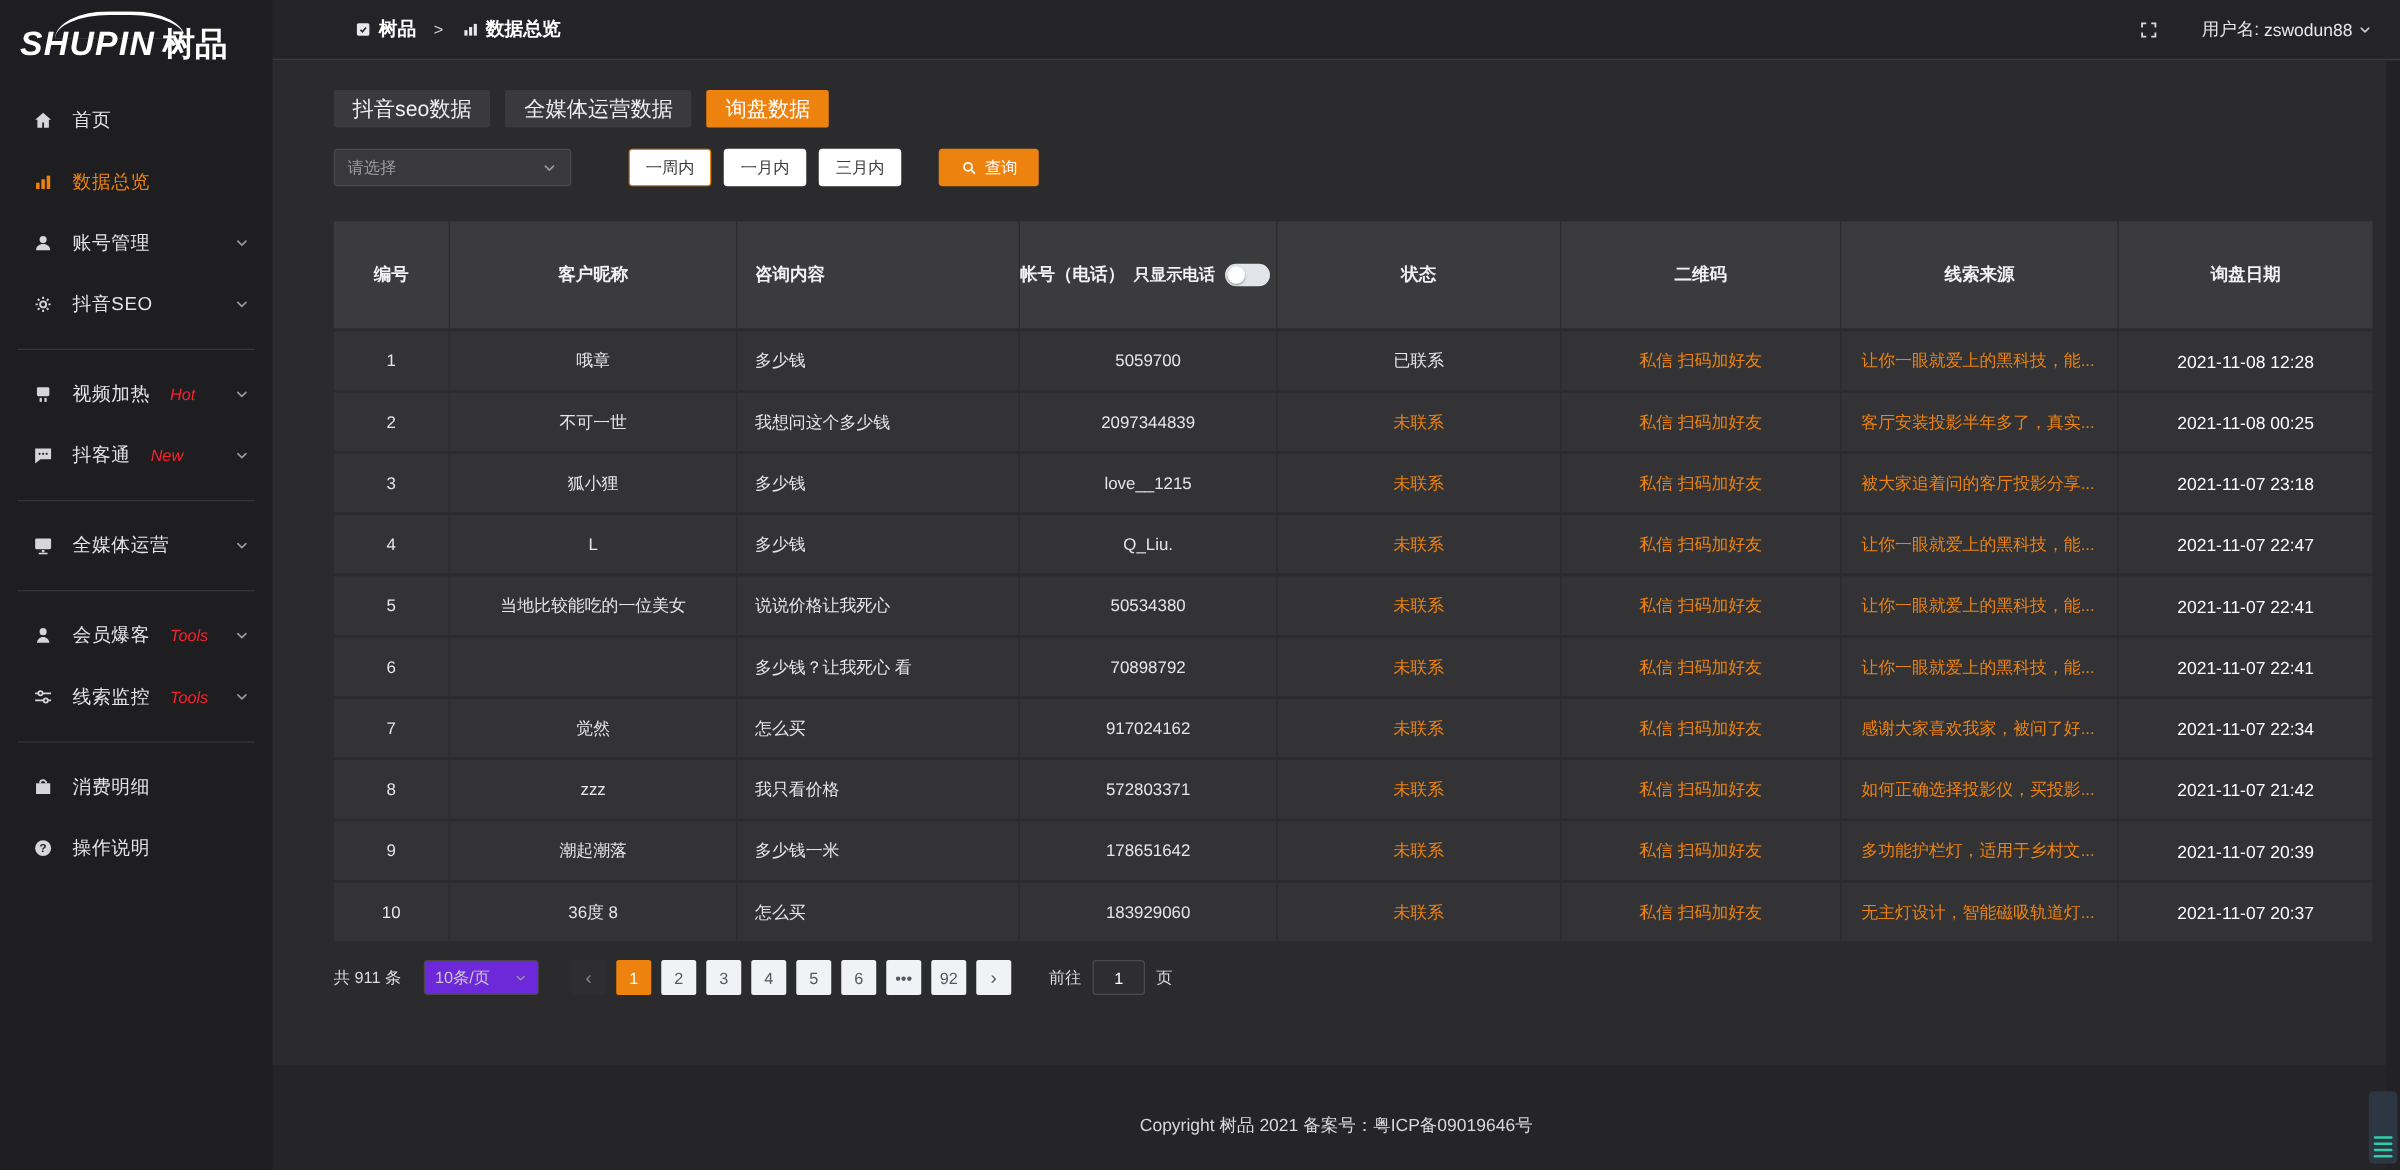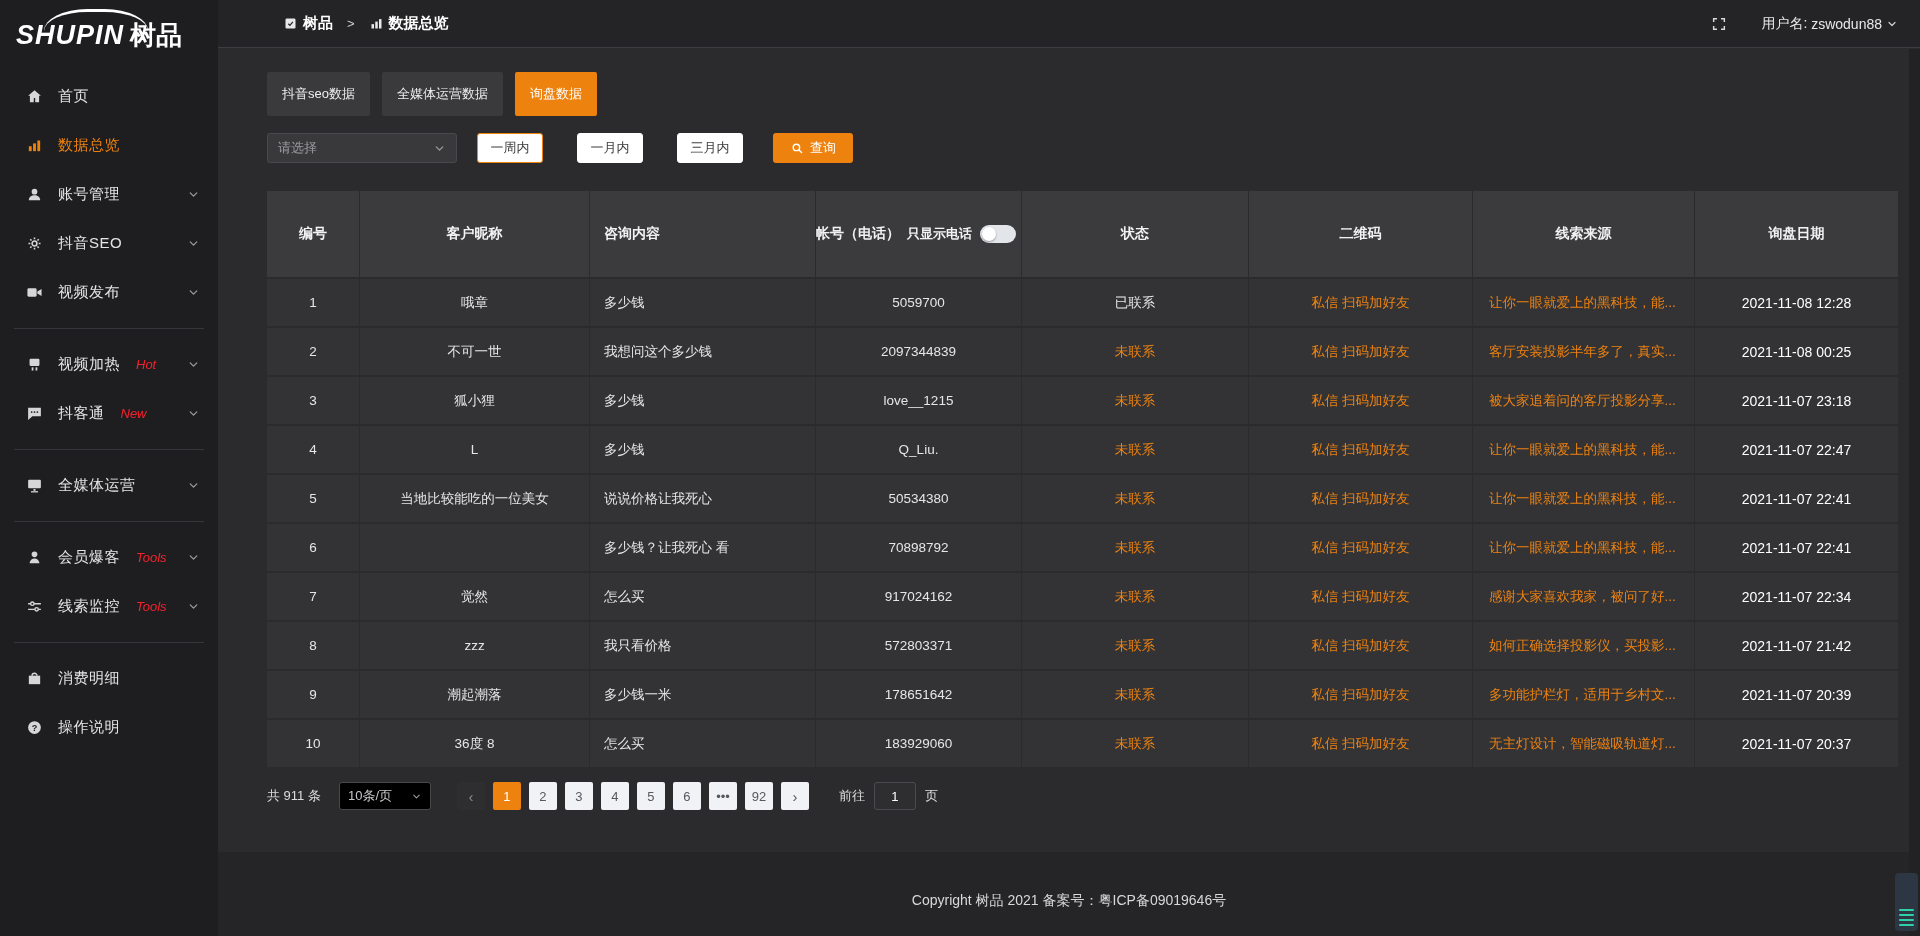--- a/index.html
+++ b/index.html
@@ -33,29 +33,29 @@
   .crumb-sep { color:#cfcfcf; font-size:13px; margin:0 14px; font-weight:normal; }
   .topbar-right { margin-left:auto; margin-right:22px; display:flex; align-items:center; color:#e8e8ea; }
   .fs-icon { width:16px; height:16px; color:#d8d8da; cursor:pointer; }
   .user-wrap { display:flex; align-items:center; margin-left:34px; cursor:pointer; font-size:14px; }
   .user-chev { width:12px; height:12px; color:#cfcfcf; margin-left:4px; }
 
   
   .main { position:absolute; left:218px; top:49px; width:1702px; height:803px; background:#2b2b2d;
           padding:23px 22px 0 49px; }
   .tabs-row { display:flex; }
-  .tab { height:44px; padding:0 15px; background:#3a3a3d; color:#efefef; font-size:13px; border-radius:2px; margin-right:12px; }
+  .tab { height:30px; padding:0 15px; background:#3a3a3d; color:#efefef; font-size:17px; border-radius:2px; margin-right:12px; }
   .tab.active { background:#ed820f; color:#fff; }
 
   .filter-row { display:flex; align-items:center; margin-top:17px; }
   .fselect { width:190px; height:30px; background:#39393c; border:1px solid #49494d; border-radius:3px;
              color:#9c9ca0; font-size:13px; display:flex; align-items:center; justify-content:space-between;
              padding:0 10px; cursor:pointer; }
   .fselect .chev { margin:0; }
-  .range-group { display:flex; margin-left:20px;gap:24px; }
+  .range-group { display:flex; margin-left:46px; }
   .range { height:30px; min-width:66px; padding:0 12px; background:#fff; color:#3c3c3c; font-size:13px;
            border:1px solid #fff; border-radius:3px; margin-right:10px; }
   .range.active { border-color:#ed820f; }
   .query-btn { height:30px; padding:0 17px; background:#ed820f; color:#fff; font-size:13px; border-radius:3px;
                margin-left:20px; display:inline-flex; align-items:center; gap:6px; }
   .search-ic { width:14px; height:14px; color:#fff; }
 
   
   .tbl-wrap { margin-top:28px; }
   table { width:100%; table-layout:fixed; border-collapse:separate; border-spacing:0; }
@@ -73,21 +73,21 @@
   td.date { color:#fff; font-size:14px; }
   .th-phone { display:flex; flex-direction:row; align-items:center; gap:7px; }
   .th-phone-sub { display:flex; align-items:center; gap:8px; font-size:13px; font-weight:bold; }
   .toggle { width:36px; height:18px; background:#e2e5ea; border-radius:9px; position:relative; cursor:pointer; }
   .toggle-knob { position:absolute; left:2px; top:2px; width:14px; height:14px; border-radius:50%;
                  background:#fff; box-shadow:0 1px 2px rgba(0,0,0,.35); }
 
   
   .pager { display:flex; align-items:center; margin-top:15px; color:#dcdcde; font-size:13px; }
   .pg-total { margin-right:18px; }
-  .pg-size { width:92px; height:28px; background:#000000; border:1px solid #49494d; border-radius:3px;
+  .pg-size { width:92px; height:28px; background:#6d28d9; border:1px solid #49494d; border-radius:3px;
              color:#c8c8cc; display:flex; align-items:center; justify-content:space-between;
              padding:0 8px; margin-right:26px; cursor:pointer; }
   .pg-size .chev { margin:0; width:11px; height:11px; }
   .pg-prev { width:28px; height:28px; background:#2e2e31; color:#8a8a8e; border-radius:2px;
              font-size:15px; margin-right:8px; }
   .pages { display:flex; gap:8px; }
   .page { width:28px; height:28px; background:#f0f2f5; color:#565860; border-radius:2px; font-size:13px; }
   .page.active { background:#ed820f; color:#fff; }
   .pg-next { width:28px; height:28px; background:#f0f2f5; color:#565860; border-radius:2px; font-size:15px; margin-left:8px; }
   .pg-goto { margin-left:30px; display:flex; align-items:center; gap:9px; }
@@ -246,30 +246,20 @@
 
         <svg class="chev">
           <use href="#sym-chevron-down"></use>
         </svg>
       </div>
       <div class="nav-item">
         <svg class="nicon">
           <use href="#sym-gear-icon"></use>
         </svg>
         <span class="nlabel">抖音SEO</span>
-
-        <svg class="chev">
-          <use href="#sym-chevron-down"></use>
-        </svg>
-      </div>
-      <div class="nav-item">
-        <svg class="nicon">
-          <use href="#sym-video-icon"></use>
-        </svg>
-        <span class="nlabel">视频发布</span>
 
         <svg class="chev">
           <use href="#sym-chevron-down"></use>
         </svg>
       </div>
       <div class="nav-divider"></div>
       <div class="nav-item">
         <svg class="nicon">
           <use href="#sym-heat-icon"></use>
         </svg>

